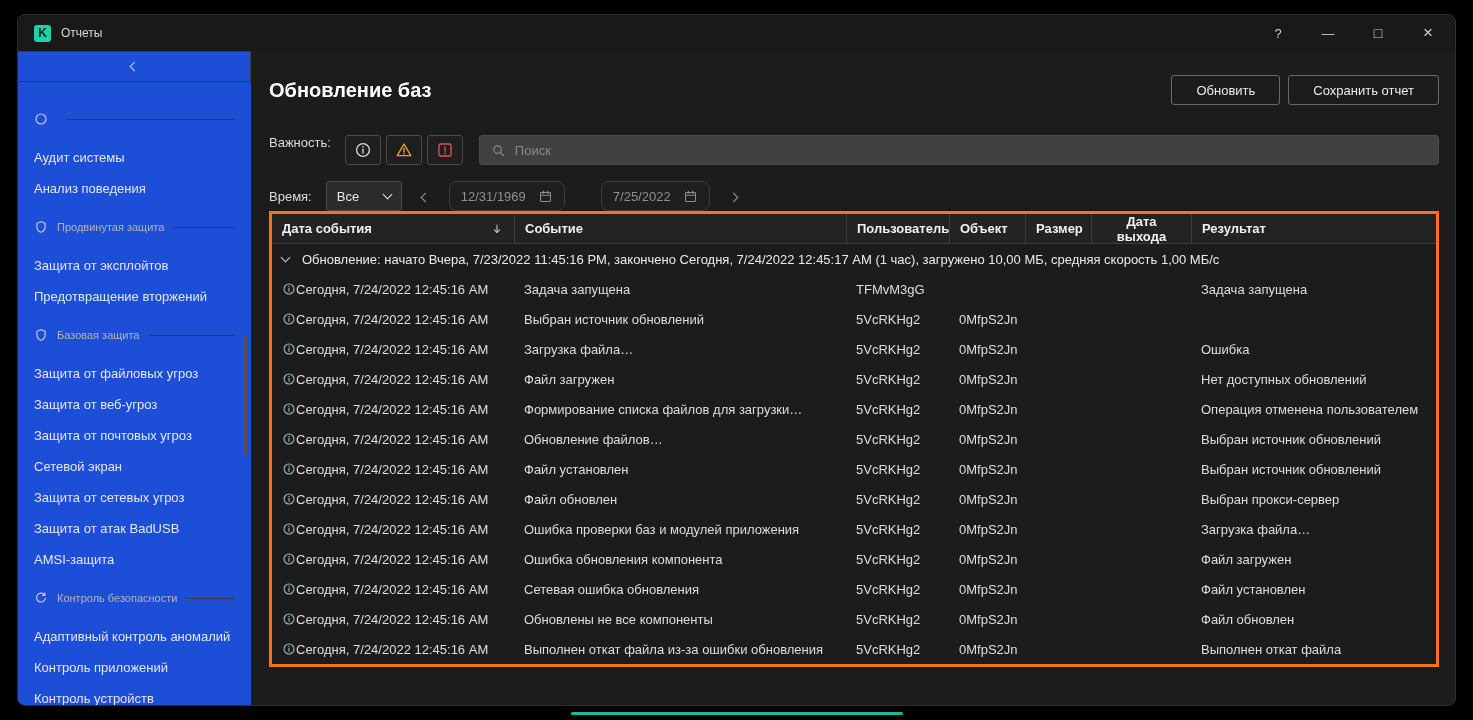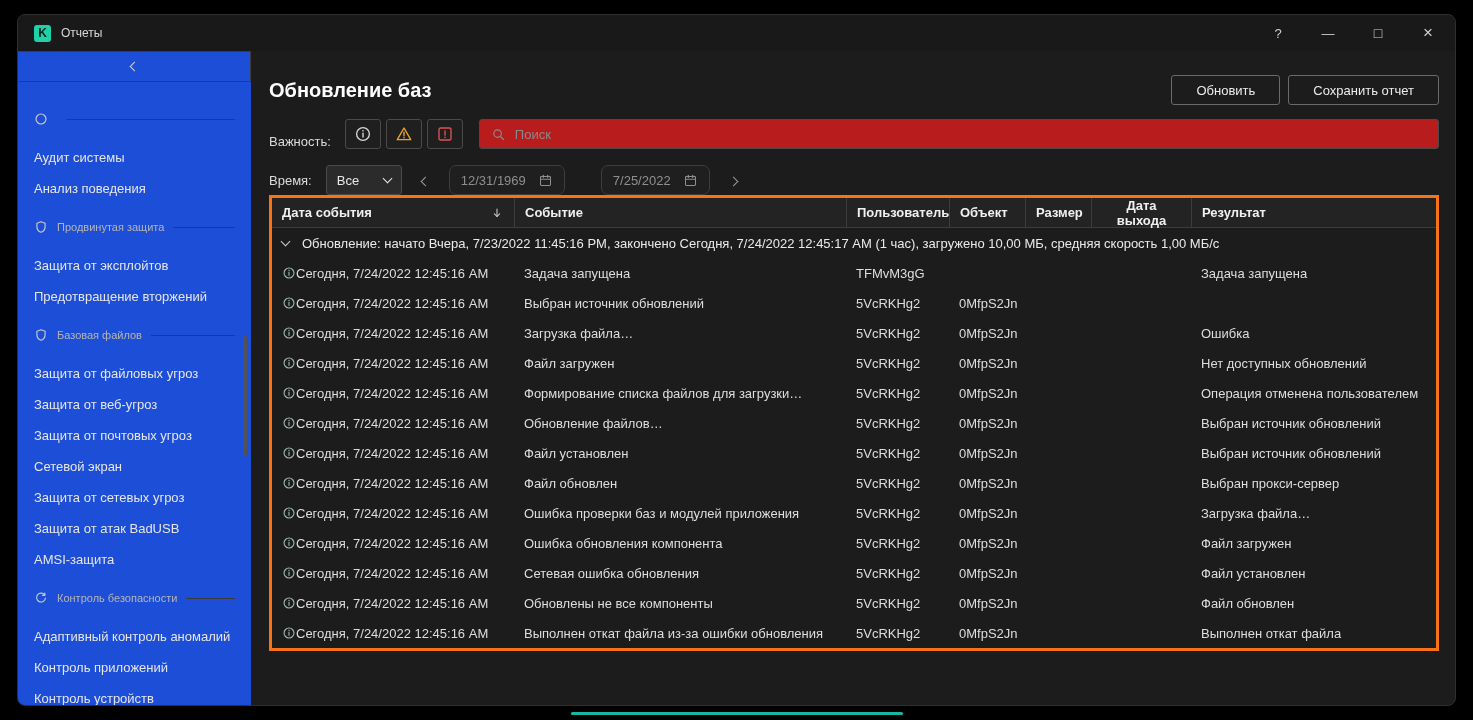--- a/index.html
+++ b/index.html
@@ -38,32 +38,32 @@
   .sb-thumb { position:absolute; right:4px; top:285px; width:4px; height:120px; background:#525252; border-radius:2px; cursor:pointer; }
 
   
   .main { flex:1; min-width:0; padding:0 16px 0 18px; overflow:hidden; }
   .page-head { margin-top:24px; display:flex; align-items:center; }
   .page-head h1 { font-size:20px; font-weight:700; color:#ffffff; }
   .head-buttons { margin-left:auto; display:flex; gap:8px; }
   .btn { height:30px; padding:0 24px; background:#1c1c1c; border:1px solid #6a6a6a; border-radius:3px;
          color:#ececec; font-size:13px; font-family:inherit; cursor:pointer; }
 
-  .filter-row { margin-top:14px; display:flex; align-items:flex-end; }
+  .filter-row { margin-top:30px; display:flex; align-items:flex-start; }
   .lbl { font-size:13px; color:#dcdcdc; margin-right:14px; }
   .sev-group { display:flex; gap:5px; margin-right:16px; }
   .sev { width:36px; height:30px; background:#1f1f1f; border:1px solid #4a4a4a; border-radius:3px;
          display:flex; align-items:center; justify-content:center; cursor:pointer; padding:0; }
   .sev-svg { width:18px; height:18px; }
   .sev-svg line, .sev-svg path, .sev-svg rect, .sev-svg circle.o { fill:none; stroke:currentColor; stroke-width:1.8; stroke-linejoin:round; stroke-linecap:round; }
   .sev-svg circle.dot { fill:currentColor; stroke:none; }
   .ci-info { color:#d8d8d8; } .ci-warn { color:#f0a22e; } .ci-crit { color:#e05252; }
 
   .search { flex:1; height:30px; display:flex; align-items:center; gap:9px; padding:0 11px;
-            background:#b91c1c; border:1px solid #4a4a4a; border-radius:3px; }
+            background:#404040; border:1px solid #4a4a4a; border-radius:3px; }
   .search-svg { width:15px; height:15px; color:#8d8d8d; flex:none; }
   .search-svg circle, .search-svg line { fill:none; stroke:currentColor; stroke-width:1.8; stroke-linecap:round; }
   .search input { flex:1; background:transparent; border:none; outline:none; color:#dddddd; font-size:13px; font-family:inherit; }
   .search input::placeholder { color:#8a8a8a; }
 
   .time-row { margin-top:16px; display:flex; align-items:center; }
   .select { height:30px; min-width:76px; display:flex; align-items:center; justify-content:space-between; gap:12px;
             padding:4px 10px; border:1px solid #4a4a4a; border-radius:3px; background:#2b2b2b; color:#e8e8e8;
             font-size:13px; cursor:pointer; }
   .navchev { background:none; border:none; color:#9a9a9a; cursor:pointer; padding:6px 8px; margin:0 12px; }
@@ -155,21 +155,21 @@
             </div>
             <div class="nav-row item">
 
               <span class="nav-label">Предотвращение вторжений</span>
 
             </div>
             <div class="nav-row section">
               <svg class="sec-ic" viewBox="0 0 24 24">
                 <path d="M12 3 L19 5.6 V11 C19 15.6 16.1 19.6 12 21 C7.9 19.6 5 15.6 5 11 V5.6 Z"></path>
               </svg>
-              <span class="nav-label">Базовая файлов</span>
+              <span class="nav-label">Базовая защита</span>
               <span class="sec-line"></span>
             </div>
             <div class="nav-row item">
 
               <span class="nav-label">Защита от файловых угроз</span>
 
             </div>
             <div class="nav-row item">
 
               <span class="nav-label">Защита от веб-угроз</span>

